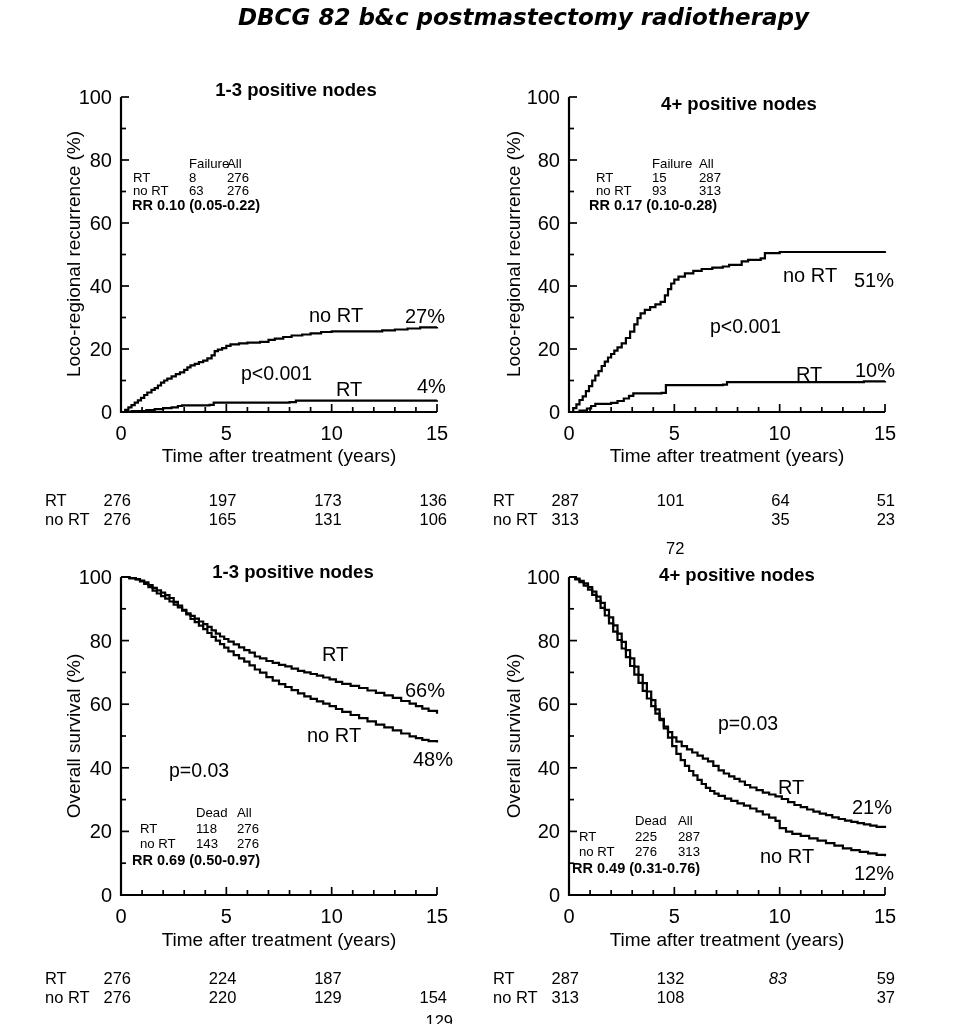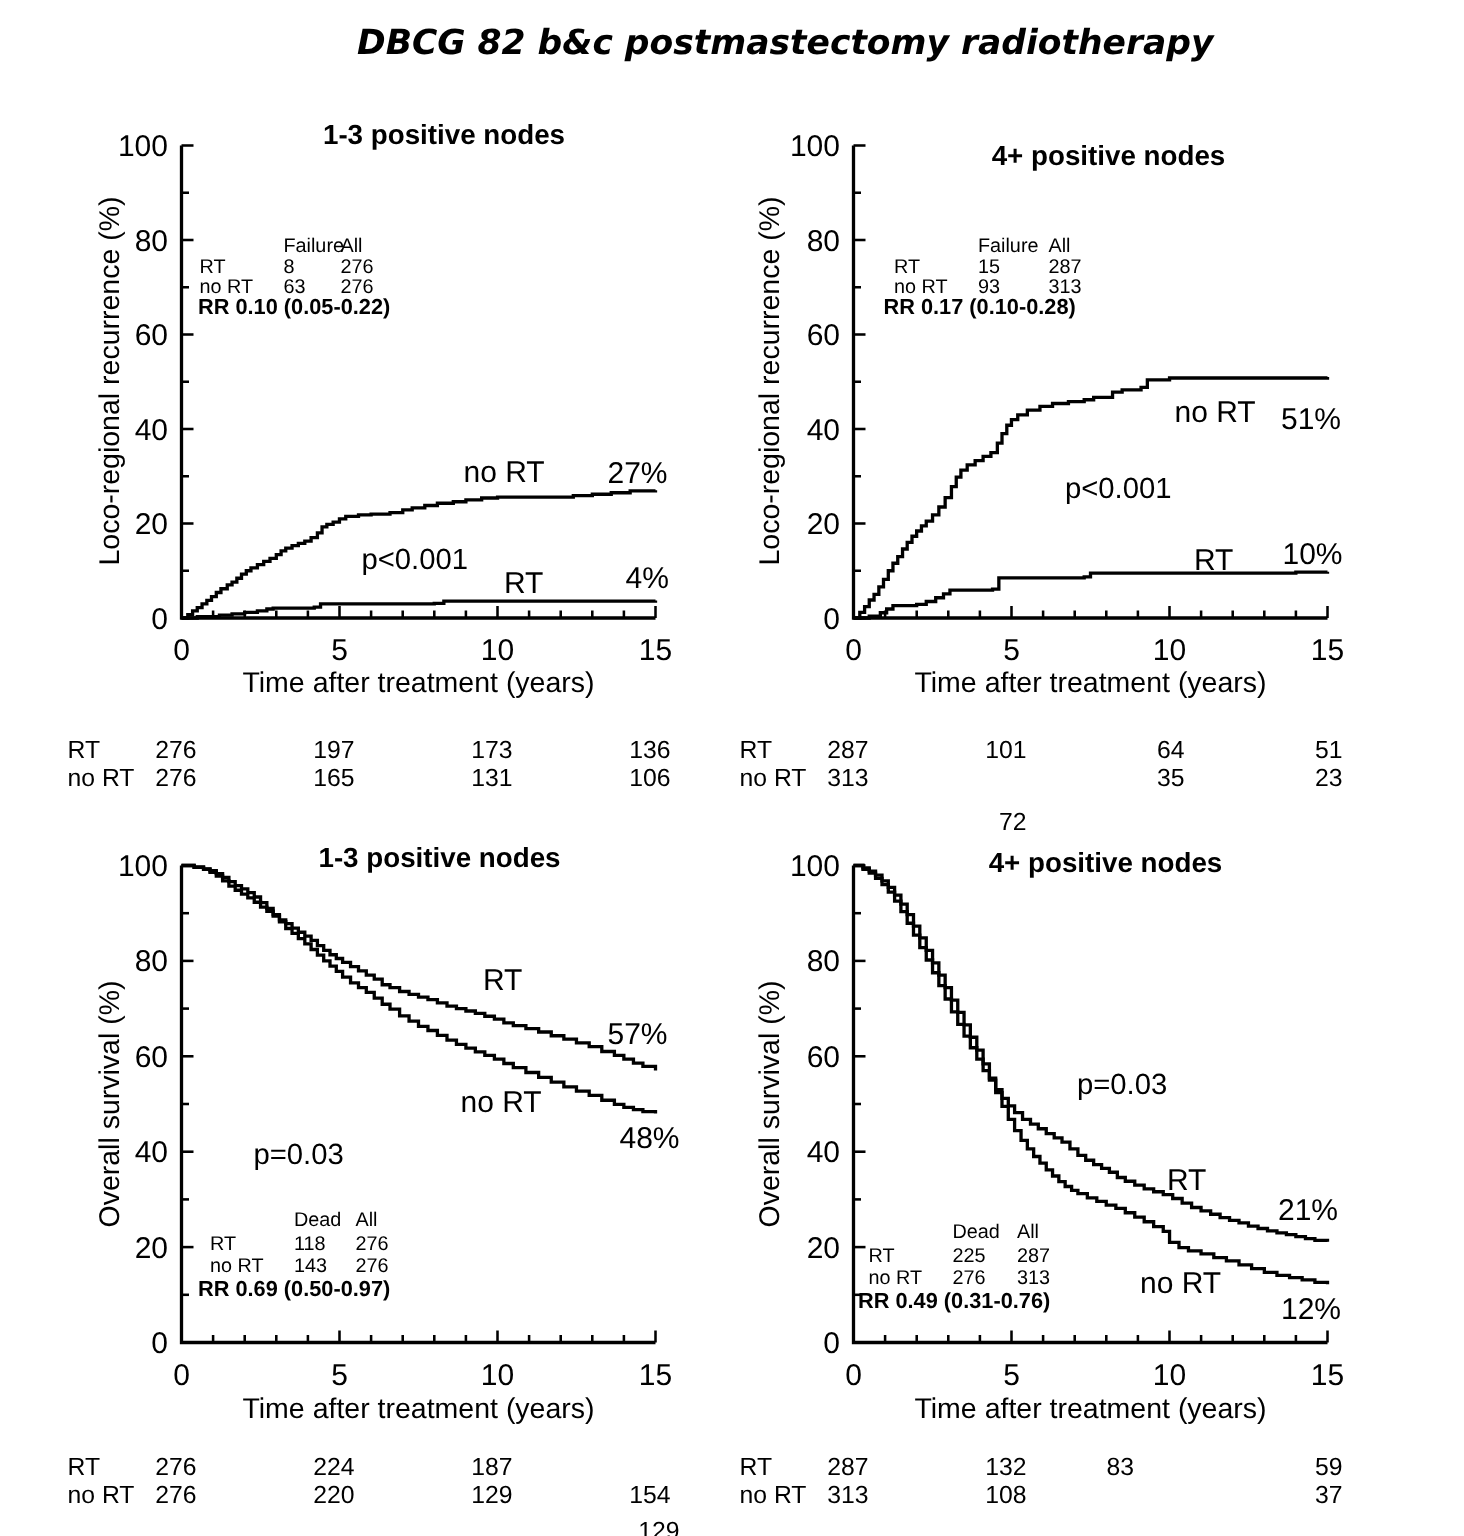--- a/index.html
+++ b/index.html
@@ -1,18 +1,18 @@
 <!DOCTYPE html>
 <html><head>
 <meta charset="utf-8">
 <style>
   html,body{margin:0;padding:0;background:#fff;}
   #fig{position:relative;width:976px;height:1024px;background:#ffffff;
        font-family:"Liberation Sans",sans-serif;color:#000;overflow:hidden;}
-  .main-title{position:absolute;left:238px;top:16px;width:500px;
+  .main-title{position:absolute;left:238px;top:4px;width:500px;
        font-family:"DejaVu Sans",sans-serif;font-style:italic;font-weight:600;font-size:23px;white-space:nowrap;}
   .ptitle{position:absolute;width:280px;text-align:center;font-weight:bold;font-size:18.5px;white-space:nowrap;}
   .ylab{position:absolute;width:340px;height:24px;line-height:24px;text-align:center;
        font-size:19px;white-space:nowrap;transform:rotate(-90deg);}
   .xlab{position:absolute;width:300px;text-align:center;font-size:19px;white-space:nowrap;}
   .pval{position:absolute;font-size:19.5px;white-space:nowrap;}
   .clab{position:absolute;font-size:20px;white-space:nowrap;}
   .stats{position:absolute;font-size:13.2px;line-height:13.5px;white-space:nowrap;}
   .stats-bl,.stats-br{line-height:15.5px;}
   .stats .srow span{display:inline-block;}
@@ -245,21 +245,21 @@
     <div class="ylab" style="left:-96px;top:724px">Overall survival (%)</div>
     <div class="xlab" style="left:129px;top:929px">Time after treatment (years)</div>
     <div class="stats stats-bl" style="left:140px;top:805px">
       <div class="srow"><span class="sl"></span><span class="sv sv1">Dead</span><span class="sv sv2">All</span></div>
       <div class="srow"><span class="sl">RT</span><span class="sv sv1">118</span><span class="sv sv2">276</span></div>
       <div class="srow"><span class="sl">no RT</span><span class="sv sv1">143</span><span class="sv sv2">276</span></div>
       <div class="rr">RR  0.69 (0.50-0.97)</div>
     </div>
     <div class="pval" style="left:169px;top:759px">p=0.03</div>
     <div class="clab" style="left:322px;top:643px">RT</div>
-    <div class="clab" style="left:405px;top:679px">57%</div>
+    <div class="clab" style="left:405px;top:679px">66%</div>
     <div class="clab" style="left:307px;top:724px">no RT</div>
     <div class="clab" style="left:413px;top:748px">48%</div>
   </div>
 
   <div>
     <div class="ptitle" style="left:597px;top:564px">4+ positive nodes</div>
     <div class="ylab" style="left:344px;top:724px">Overall survival (%)</div>
     <div class="xlab" style="left:577px;top:929px">Time after treatment (years)</div>
     <div class="stats stats-br" style="left:579px;top:813px">
       <div class="srow"><span class="sl"></span><span class="sv sv1">Dead</span><span class="sv sv2">All</span></div>
@@ -299,20 +299,20 @@
     <span class="risk-value" style="left: 271.667px; top: 969px;">187</span>
     <span class="risk-value" style="left: 383px; top: 969px; margin-top: 43px;">129</span>
     <span class="risk-label" style="left: 45px; top: 988px;">no RT</span>
     <span class="risk-value" style="left: 61px; top: 988px;">276</span>
     <span class="risk-value" style="left: 166.333px; top: 988px;">220</span>
     <span class="risk-value" style="left: 271.667px; top: 988px;">129</span>
     <span class="risk-value" style="left: 377px; top: 988px;">154</span>
     <span class="risk-label" style="left: 493px; top: 969px;">RT</span>
     <span class="risk-value" style="left: 509px; top: 969px;">287</span>
     <span class="risk-value" style="left: 614.333px; top: 969px;">132</span>
-    <span class="risk-value" style="left: 686px; top: 969px;">83</span>
+    <span class="risk-value" style="left: 717px; top: 969px; font-style: italic;">83</span>
     <span class="risk-value" style="left: 825px; top: 969px;">59</span>
     <span class="risk-label" style="left: 493px; top: 988px;">no RT</span>
     <span class="risk-value" style="left: 509px; top: 988px;">313</span>
     <span class="risk-value" style="left: 614.333px; top: 988px;">108</span>
     <span class="risk-value" style="left: 719.667px; top: 1044px;">65</span>
     <span class="risk-value" style="left: 825px; top: 988px;">37</span>
   </div>
 
 </body></html>

